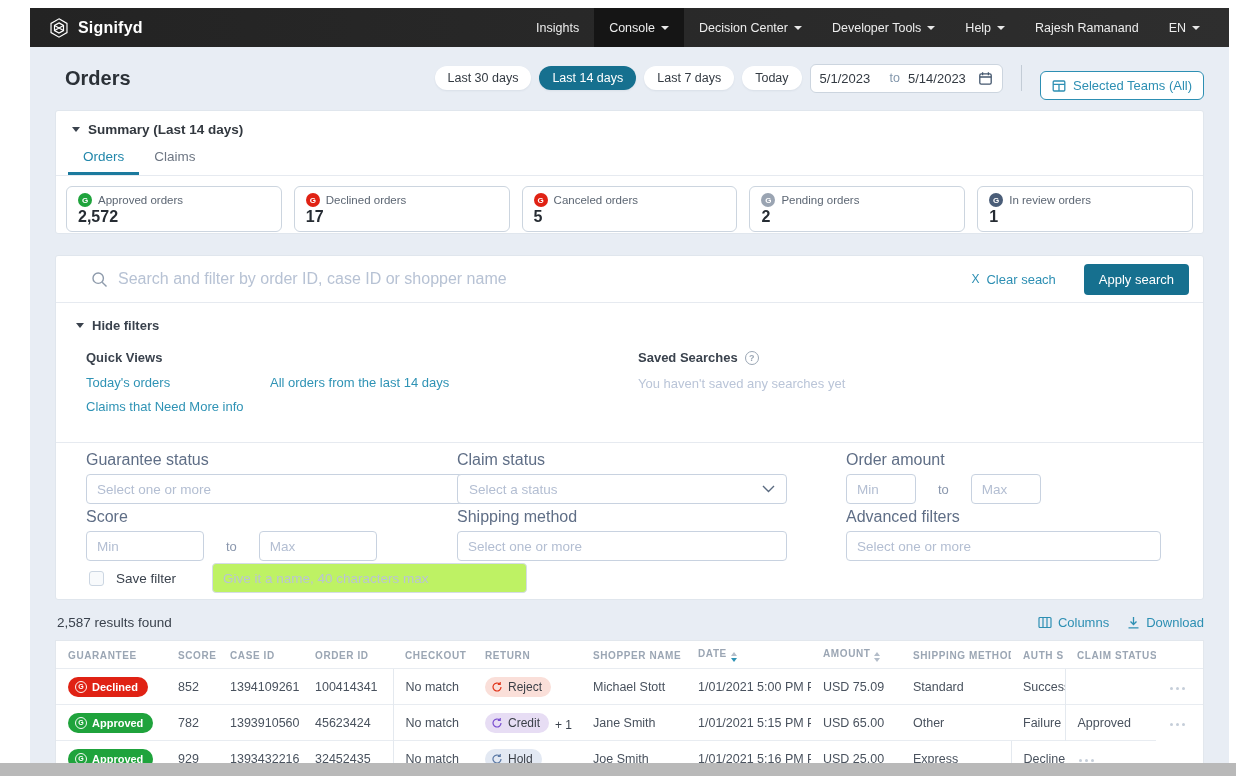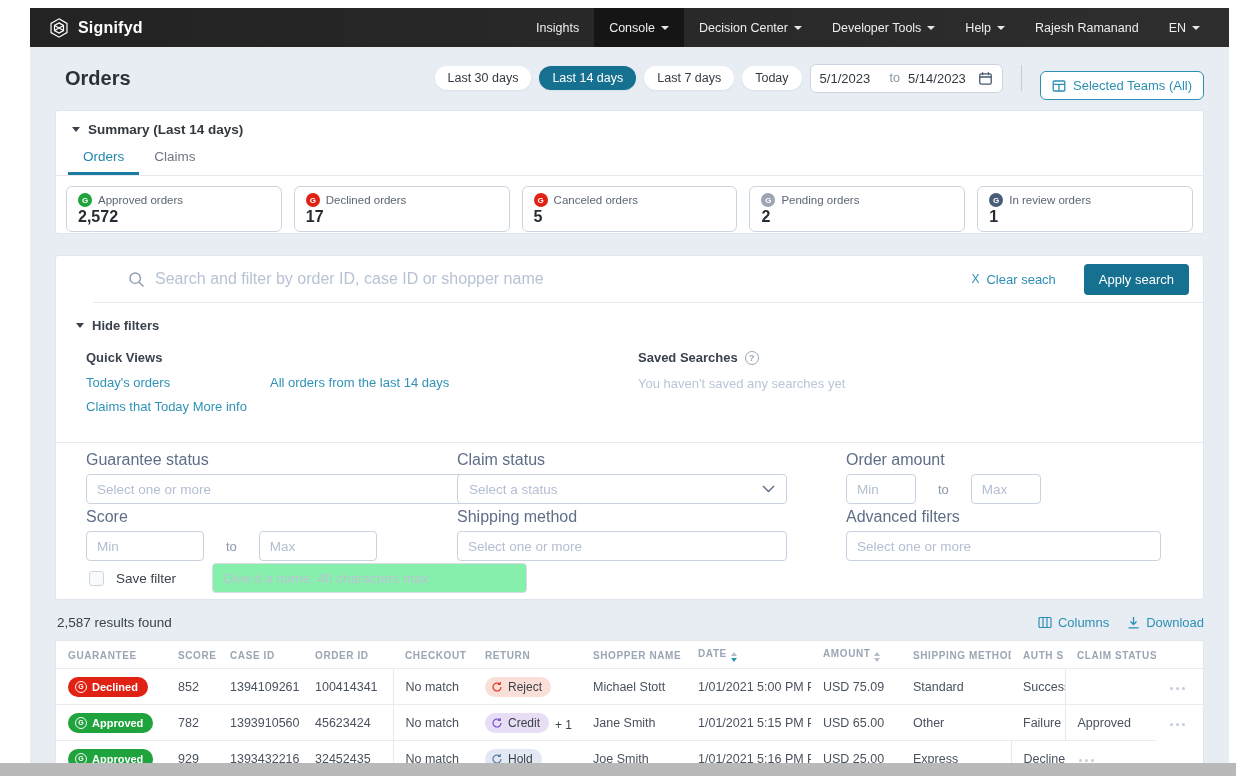--- a/index.html
+++ b/index.html
@@ -40,21 +40,21 @@
   .tab.active { color:#2287ab; border-bottom-color:#1b7a9e; }
   .stats-row { display:flex; gap:12px; padding:10px 10px 0 10px; }
   .stat-card { flex:1; border:1px solid #ccd5df; border-radius:6px; height:46px; padding:6px 11px; background:#fff; }
   .stat-top { display:flex; align-items:center; gap:6px; }
   .g-dot { width:14px; height:14px; border-radius:50%; color:#fff; font-size:8px; font-weight:bold; display:inline-flex; align-items:center; justify-content:center; }
   .stat-label { font-size:11.5px; color:#5c6673; }
   .stat-value { font-size:16px; font-weight:bold; color:#262c33; margin-top:1px; }
 
   
   .search-card { top:247px; height:345px; }
-  .search-row { display:flex; align-items:center; height:47px; border-bottom:1px solid #e6eaf0; padding:0 14px 0 35px; gap:10px;margin-left:37px; }
+  .search-row { display:flex; align-items:center; height:47px; border-bottom:1px solid #e6eaf0; padding:0 14px 0 35px; gap:10px; }
   .search-input { flex:1; border:none; outline:none; font-size:16px; color:#3a424d; font-family:"Liberation Sans",sans-serif; }
   .search-input::placeholder { color:#b7c2d4; }
   .clear-link { display:flex; align-items:center; gap:7px; color:#2d8fb3; font-size:13px; cursor:pointer; margin-right:18px; white-space:nowrap; }
   .clear-x { font-size:12px; }
   .apply-btn { background:#16708f; color:#fff; border:none; border-radius:4px; font-size:13px; padding:8px 15px; cursor:pointer; font-family:"Liberation Sans",sans-serif; }
   .filters-head { display:flex; align-items:center; gap:8px; padding:15px 20px 0 20px; font-size:13px; font-weight:bold; color:#3a424d; cursor:pointer; }
   .qv-block { position:relative; height:110px; border-bottom:1px solid #e6eaf0; }
   .qv-title { position:absolute; left:30px; top:17px; font-size:13px; font-weight:bold; color:#3a424d; }
   .qv-links { position:absolute; left:30px; top:42px; display:grid; grid-template-columns:184px auto; grid-auto-rows:24px; }
   .qv-link { font-size:13px; color:#2f93b5; cursor:pointer; white-space:nowrap; }
@@ -65,21 +65,21 @@
   .fgroup { position:absolute; top:8px; }
   .flabel { font-size:16px; color:#5f6e86; margin-bottom:5px; }
   .finput { height:30px; border:1px solid #c8d2e0; border-radius:4px; font-size:13.5px; color:#3a424d; padding:0 10px; font-family:"Liberation Sans",sans-serif; outline:none; background:#fff; }
   .finput::placeholder { color:#b3bed2; }
   .fselect { display:flex; align-items:center; justify-content:space-between; height:30px; border:1px solid #c8d2e0; border-radius:4px; padding:0 11px; font-size:13.5px; color:#b3bed2; cursor:pointer; background:#fff; }
   .minmax { display:flex; align-items:center; gap:22px; }
   .to-label { font-size:13px; color:#8a97ad; }
   .save-row { display:flex; align-items:center; padding:6px 0 0 33px; gap:12px; }
   .checkbox { width:15px; height:15px; border:1px solid #ccd6e2; border-radius:3px; background:#f8fafc; cursor:pointer; }
   .save-label { font-size:13.5px; color:#3a424d; }
-  .name-input { width:315px; height:30px; border:1px solid #d5dce6; border-radius:4px; background:#86efac; font-size:13.5px; padding:8px 10px; font-family:"Liberation Sans",sans-serif; color:#3a424d; outline:none; margin-left:24px; }
+  .name-input { width:315px; height:30px; border:1px solid #d5dce6; border-radius:4px; background:#bef264; font-size:13.5px; padding:8px 10px; font-family:"Liberation Sans",sans-serif; color:#3a424d; outline:none; margin-left:24px; }
   .name-input::placeholder { color:#b9c3d4; }
 
   
   .results-row { position:absolute; top:600px; left:25px; width:1149px; height:28px; display:flex; align-items:center; }
   .results-count { font-size:13.5px; color:#3a424d; margin-left:2px; }
   .table-tools { margin-left:auto; display:flex; align-items:center; gap:18px; }
   .tool-link { display:flex; align-items:center; gap:6px; font-size:13px; color:#2d8fb3; cursor:pointer; }
 
   
   .table-wrap { position:absolute; top:632px; left:25px; width:1149px; background:#fff; border:1px solid #e2e7ed; }
@@ -243,21 +243,21 @@
       <div class="filters-head">
         <span class="disclosure"></span>
         <span>Hide filters</span>
       </div>
 
       <div class="qv-block">
         <div class="qv-title">Quick Views</div>
         <div class="qv-links">
           <span class="qv-link">Today's orders</span>
           <span class="qv-link">All orders from the last 14 days</span>
-          <span class="qv-link">Claims that Today More info</span>
+          <span class="qv-link">Claims that Need More info</span>
         </div>
         <div class="ss-title">
           <span>Saved Searches</span>
           <span class="q-circle">?</span>
         </div>
         <div class="ss-empty">You haven't saved any searches yet</div>
       </div>
 
       <div class="frow">
         <div class="fgroup" style="left:30px; width:385px;">

